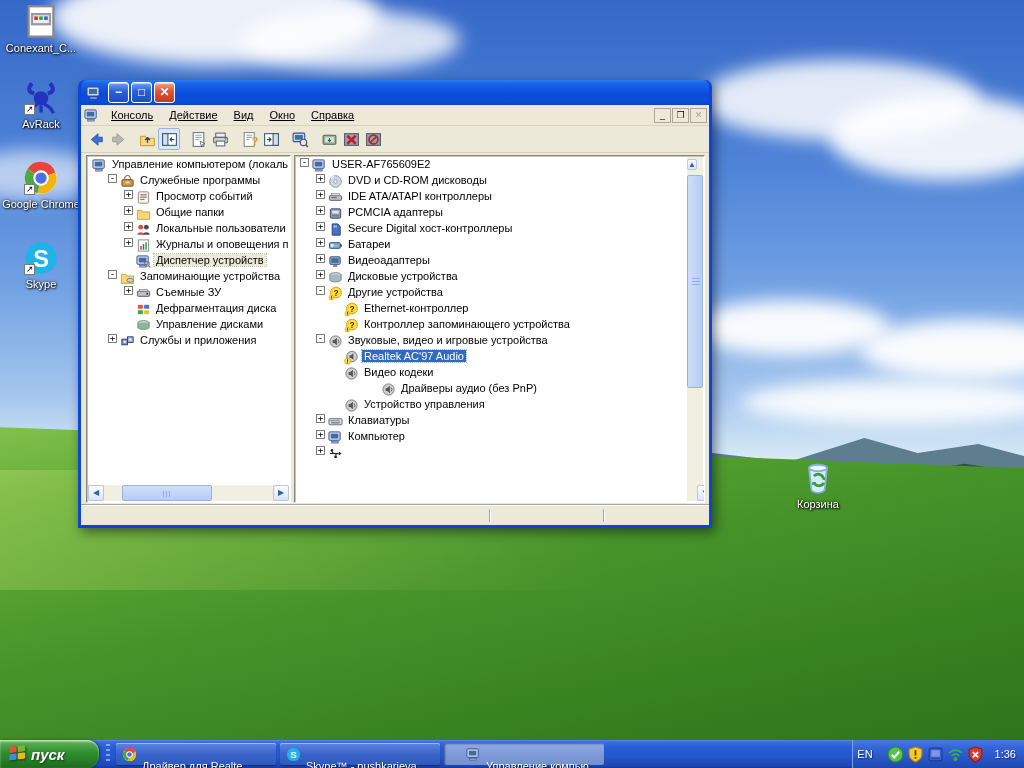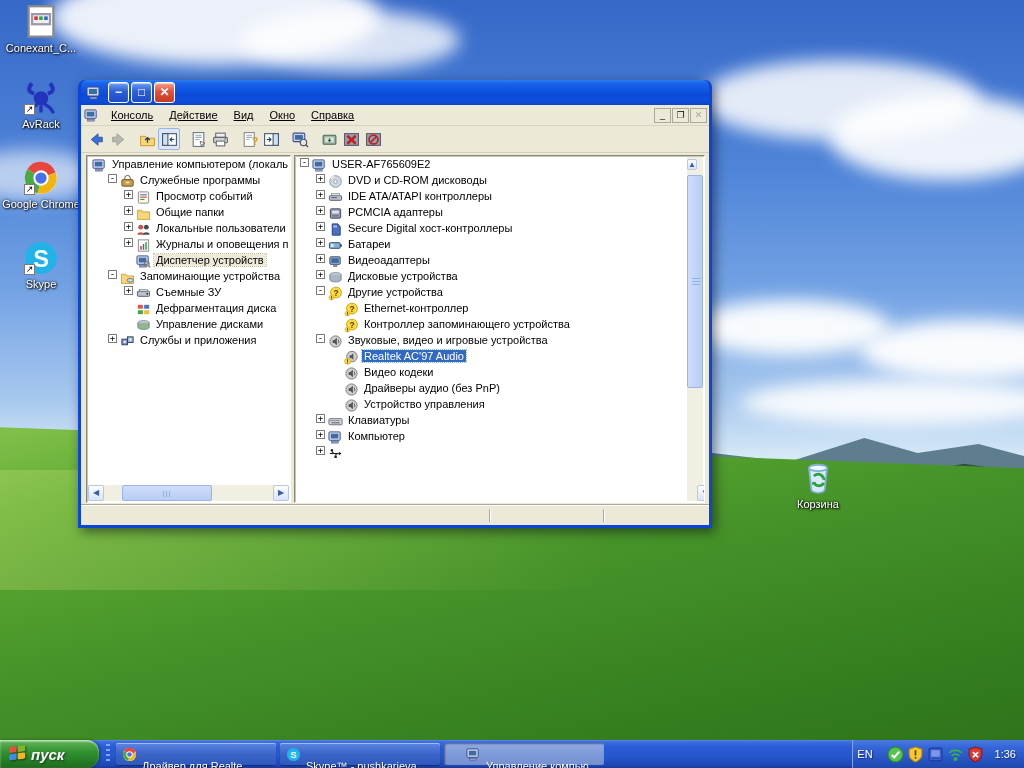--- a/index.html
+++ b/index.html
@@ -548,21 +548,21 @@
             </div>
             <div class="trow" style="padding-left: 35px;">
               <span class="expsp"></span>
               <span class="nicon"><svg viewBox="0 0 16 16" xmlns="http://www.w3.org/2000/svg">
                   <circle cx="8" cy="8" r="6" fill="#cfcfcf" stroke="#7a7a7a"></circle>
                   <path d="M5 6.3 v3.4 h1.8 l2.7 2.3 V4 L6.8 6.3z" fill="#555"></path>
                   <path d="M10.8 6 a3 3 0 0 1 0 4" stroke="#666" fill="none"></path>
                 </svg></span>
               <span class="nlabel">Видео кодеки</span>
             </div>
-            <div class="trow" style="padding-left: 35px;">
+            <div class="trow" style="padding-left: 35px; margin-left: 37px;">
               <span class="expsp"></span>
               <span class="nicon"><svg viewBox="0 0 16 16" xmlns="http://www.w3.org/2000/svg">
                   <circle cx="8" cy="8" r="6" fill="#cfcfcf" stroke="#7a7a7a"></circle>
                   <path d="M5 6.3 v3.4 h1.8 l2.7 2.3 V4 L6.8 6.3z" fill="#555"></path>
                   <path d="M10.8 6 a3 3 0 0 1 0 4" stroke="#666" fill="none"></path>
                 </svg></span>
               <span class="nlabel">Драйверы аудио (без PnP)</span>
             </div>
             <div class="trow" style="padding-left: 35px;">
               <span class="expsp"></span>

